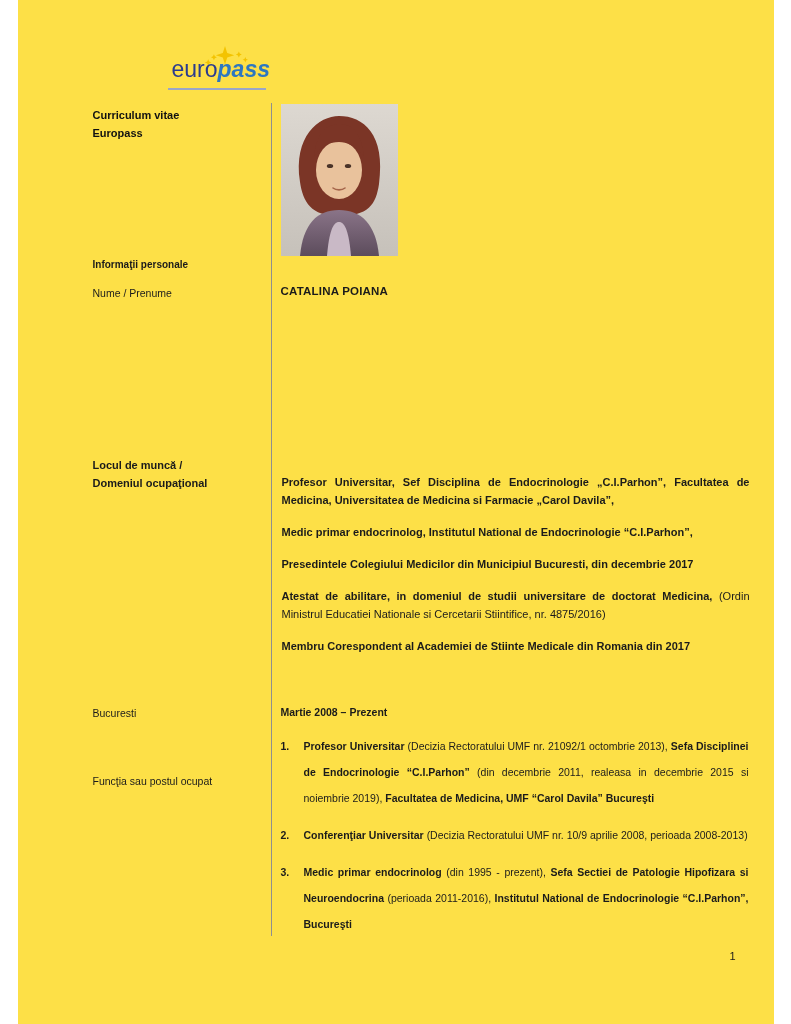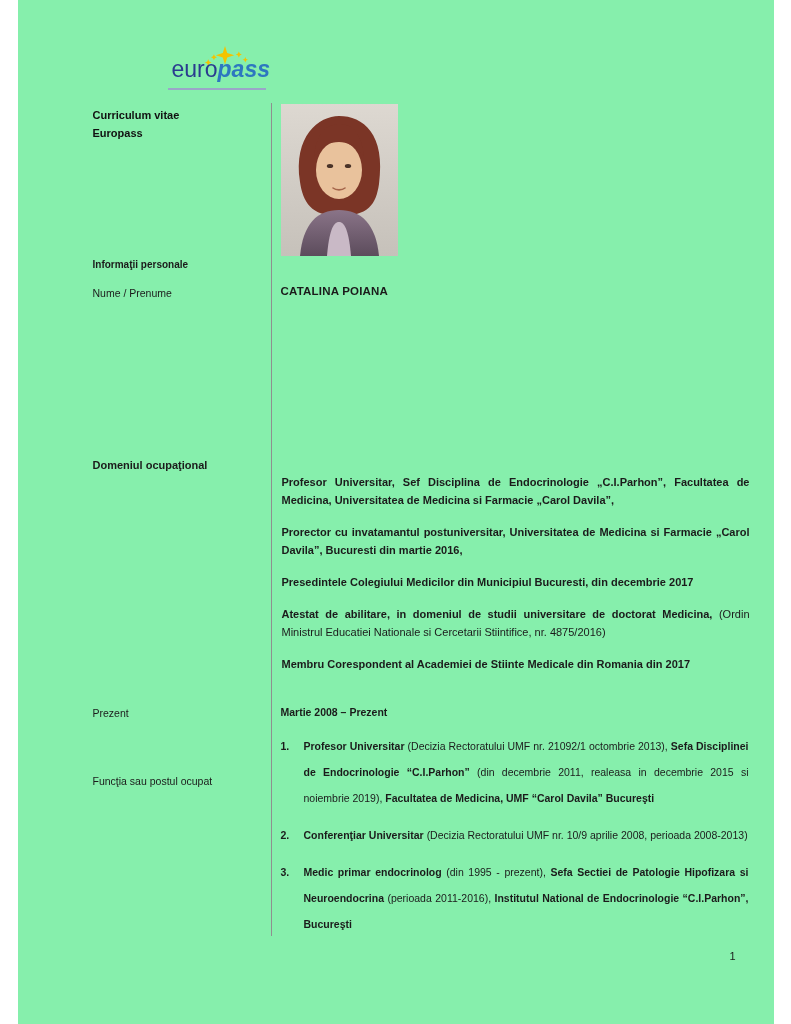--- a/index.html
+++ b/index.html
@@ -2,21 +2,21 @@
 <html><head>
 <meta charset="utf-8">
 <title>Curriculum vitae Europass</title>
 <style>
   * { margin:0; padding:0; box-sizing:border-box; }
   html,body { background:#ffffff; }
   .page {
     position:relative;
     width:756px; height:1024px;
     margin:0 auto;
-    background:#86efac;
+    background:#fde047;
     font-family:"Liberation Sans","DejaVu Sans",sans-serif;
     color:#1b1b1b;
     overflow:hidden;
   }
 
   
   .logo { position:absolute; left:150px; top:48px; width:104px; height:46px; }
   .logo-word { position:absolute; left:4px; top:8px; font-size:23px; line-height:26px; white-space:nowrap; }
   .logo-euro { color:#2a3b8f; font-weight:400; }
   .logo-pass { color:#2d77c0; font-style:italic; font-weight:700; }
@@ -96,32 +96,33 @@
     <ellipse cx="67" cy="62" rx="3.2" ry="2" fill="#4a3328"></ellipse>
     <path d="M52,84 C55,86.5 61,86.5 64,84" stroke="#a5654b" stroke-width="1.6" fill="none" stroke-linecap="round"></path>
   </svg>
 
   <div class="label-info">Informaţii personale</div>
 
   <div class="label-nume">Nume / Prenume</div>
   <div class="value-name">CATALINA POIANA</div>
 
   <div class="label-work">
+    <div>Locul de muncă /</div>
     <div>Domeniul ocupaţional</div>
   </div>
 
   <div class="occ">
       <div class="occ-para"><span class="seg-b">Profesor Universitar, Sef Disciplina de Endocrinologie „C.I.Parhon”, Facultatea de Medicina, Universitatea de Medicina si Farmacie „Carol Davila”,</span></div>
-      <div class="occ-para"><span class="seg-b">Prorector cu invatamantul postuniversitar, Universitatea de Medicina si Farmacie „Carol Davila”, Bucuresti din martie 2016,</span></div>
+      <div class="occ-para"><span class="seg-b">Medic primar endocrinolog, Institutul National de Endocrinologie “C.I.Parhon”,</span></div>
       <div class="occ-para"><span class="seg-b">Presedintele Colegiului Medicilor din Municipiul Bucuresti, din decembrie 2017</span></div>
       <div class="occ-para"><span class="seg-b">Atestat de abilitare, in domeniul de studii universitare de doctorat Medicina, </span><span class="seg-r">(Ordin Ministrul Educatiei Nationale si Cercetarii Stiintifice, nr. 4875/2016)</span></div>
       <div class="occ-para"><span class="seg-b">Membru Corespondent al Academiei de Stiinte Medicale din Romania din 2017</span></div>
     </div>
 
-  <div class="label-period">Prezent</div>
+  <div class="label-period">Bucuresti</div>
   <div class="value-period">Martie 2008 – Prezent</div>
 
   <div class="label-func">Funcţia sau postul ocupat</div>
 
   <div class="positions">
       <div class="pos-item">
         <span class="pos-num">1.</span>
         <span class="pos-text"><span class="seg-b">Profesor Universitar </span><span class="seg-r">(Decizia Rectoratului UMF nr. 21092/1 octombrie 2013), </span><span class="seg-b">Sefa Disciplinei de Endocrinologie “C.I.Parhon” </span><span class="seg-r">(din decembrie 2011, realeasa in decembrie 2015 si noiembrie 2019), </span><span class="seg-b">Facultatea de Medicina, UMF “Carol Davila” Bucureşti</span></span>
       </div>
       <div class="pos-item">

